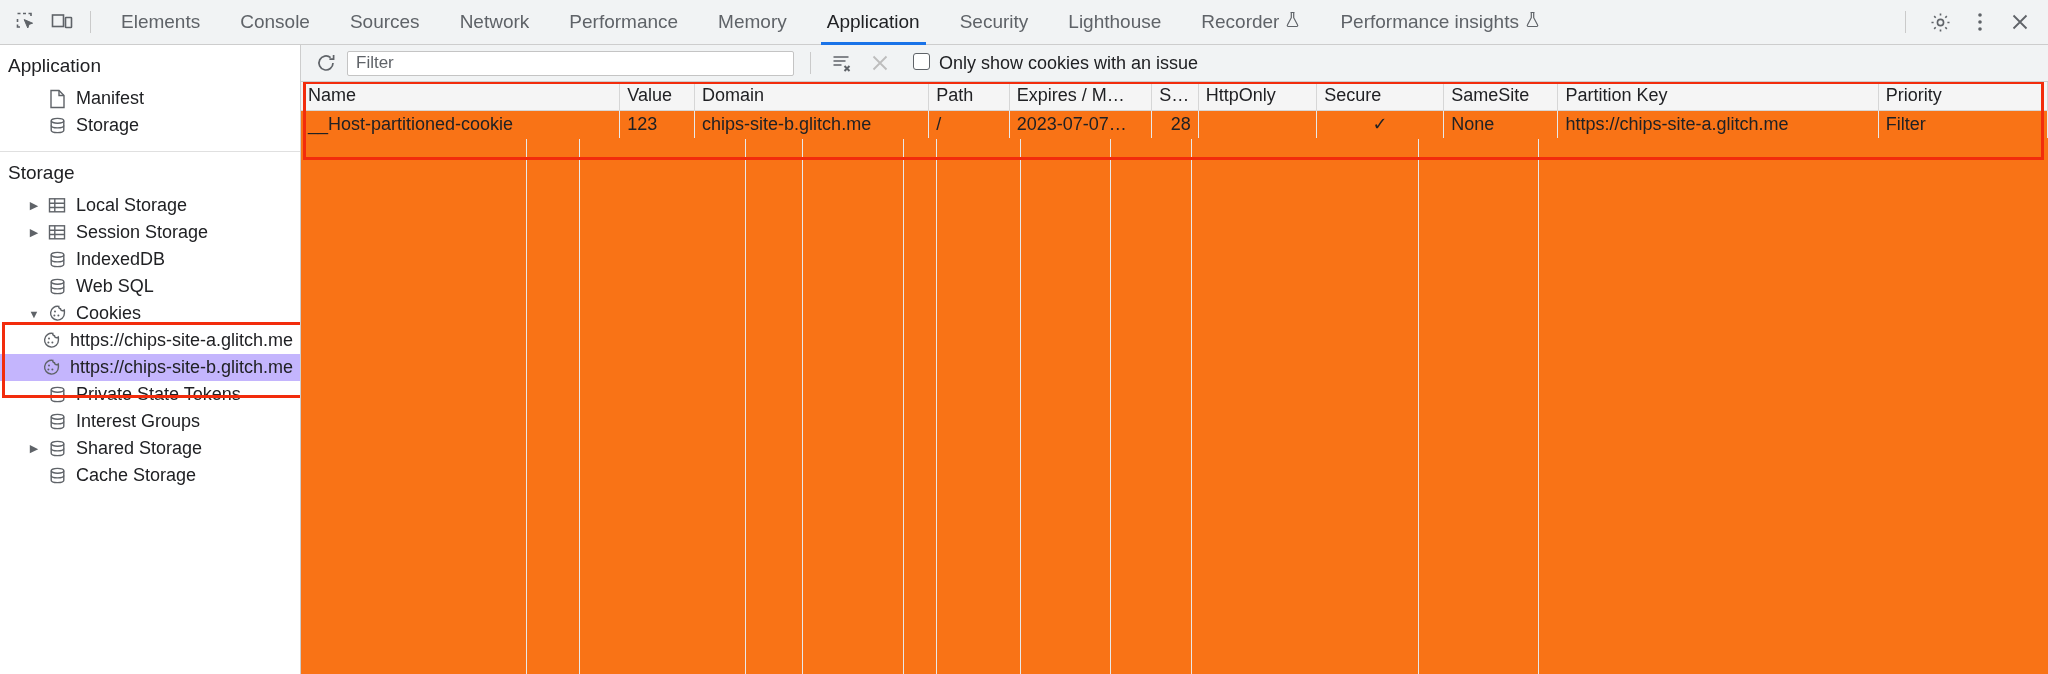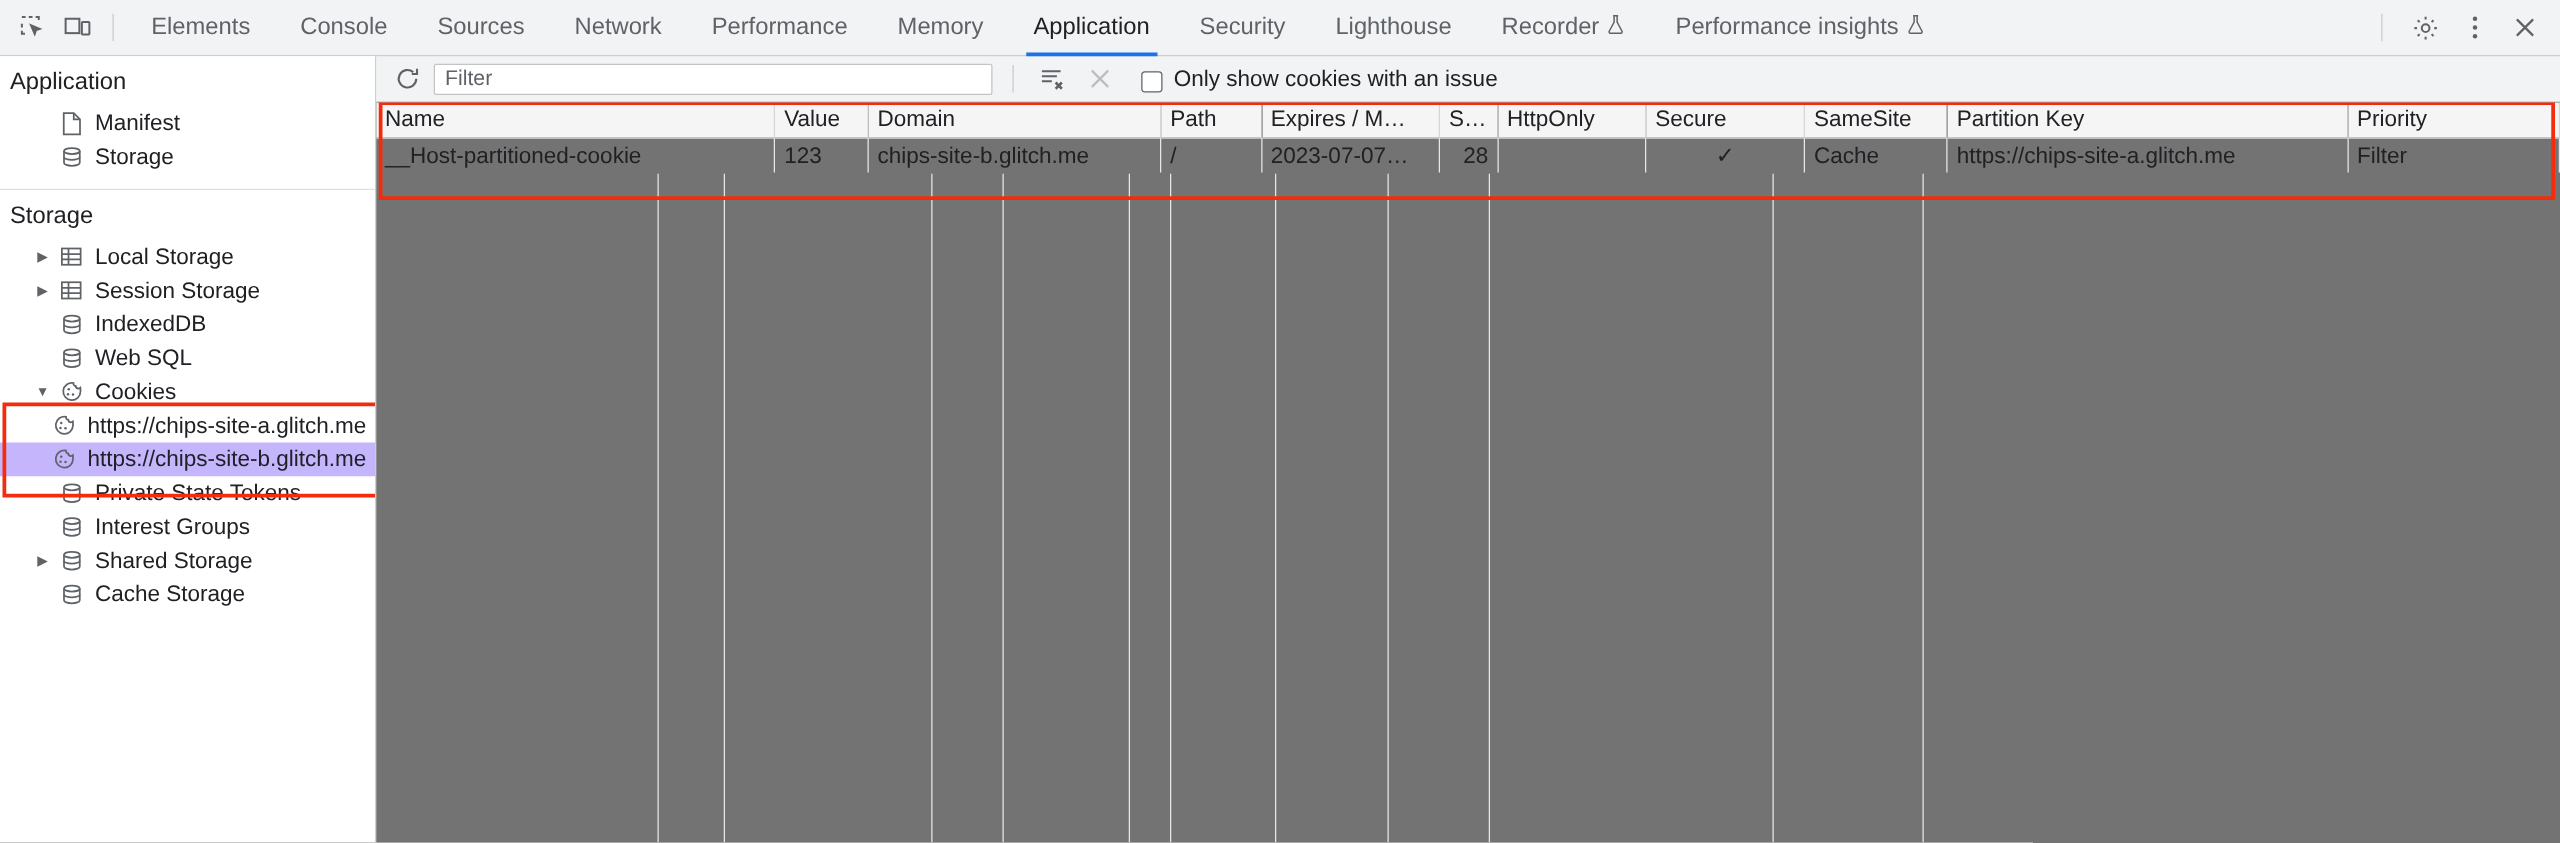--- a/index.html
+++ b/index.html
@@ -109,30 +109,30 @@
     padding:0 8px;
     font-family:"Liberation Sans", sans-serif;
   }
   .filter-input::placeholder{ color:#5f6368; opacity:1; }
   .fbar-sep{ width:1px;height:22px;background:#cacaca;margin:0 10px 0 12px; }
   .fbar-icon{
     width:34px;height:28px;display:flex;align-items:center;justify-content:center;color:#5f6368;
   }
   .fbar-icon.disabled{ color:#bdbdbd; }
   .checkbox-wrap{
-    display:flex;align-items:flex-end;gap:9px;margin-left:12px;font-size:18px;color:#202124;
+    display:flex;align-items:flex-start;gap:9px;margin-left:12px;font-size:18px;color:#202124;
     white-space:nowrap;
   }
   .cbox{
     width:17px;height:17px;border:1.5px solid #5f6368;border-radius:3px;background:#fff;
     flex:0 0 17px;
   }
 
   
-  .table-area{ flex:1; position:relative; overflow:hidden; background:#737373; }
+  .table-area{ flex:1; position:relative; overflow:hidden; background:#f97316; }
   table.cookies{
     width:100%;border-collapse:collapse;table-layout:fixed;
     font-size:18px;color:#202124;
   }
   table.cookies th{
     background:#f5f5f5;
     font-weight:normal;
     text-align:left;
     height:28px;
     padding:0 7px;
@@ -493,21 +493,21 @@
         <tbody>
           <tr>
             <td>__Host-partitioned-cookie</td>
             <td>123</td>
             <td>chips-site-b.glitch.me</td>
             <td>/</td>
             <td>2023-07-07…</td>
             <td class="num">28</td>
             <td class="center"></td>
             <td class="center">✓</td>
-            <td>Cache</td>
+            <td>None</td>
             <td>https://chips-site-a.glitch.me</td>
             <td>Filter</td>
           </tr>
         </tbody>
       </table>
 
       <div class="redbox" style="left:2px; top:-1px; width:1741px; height:79px;"></div>
     </div>
   </div>
 </div>

